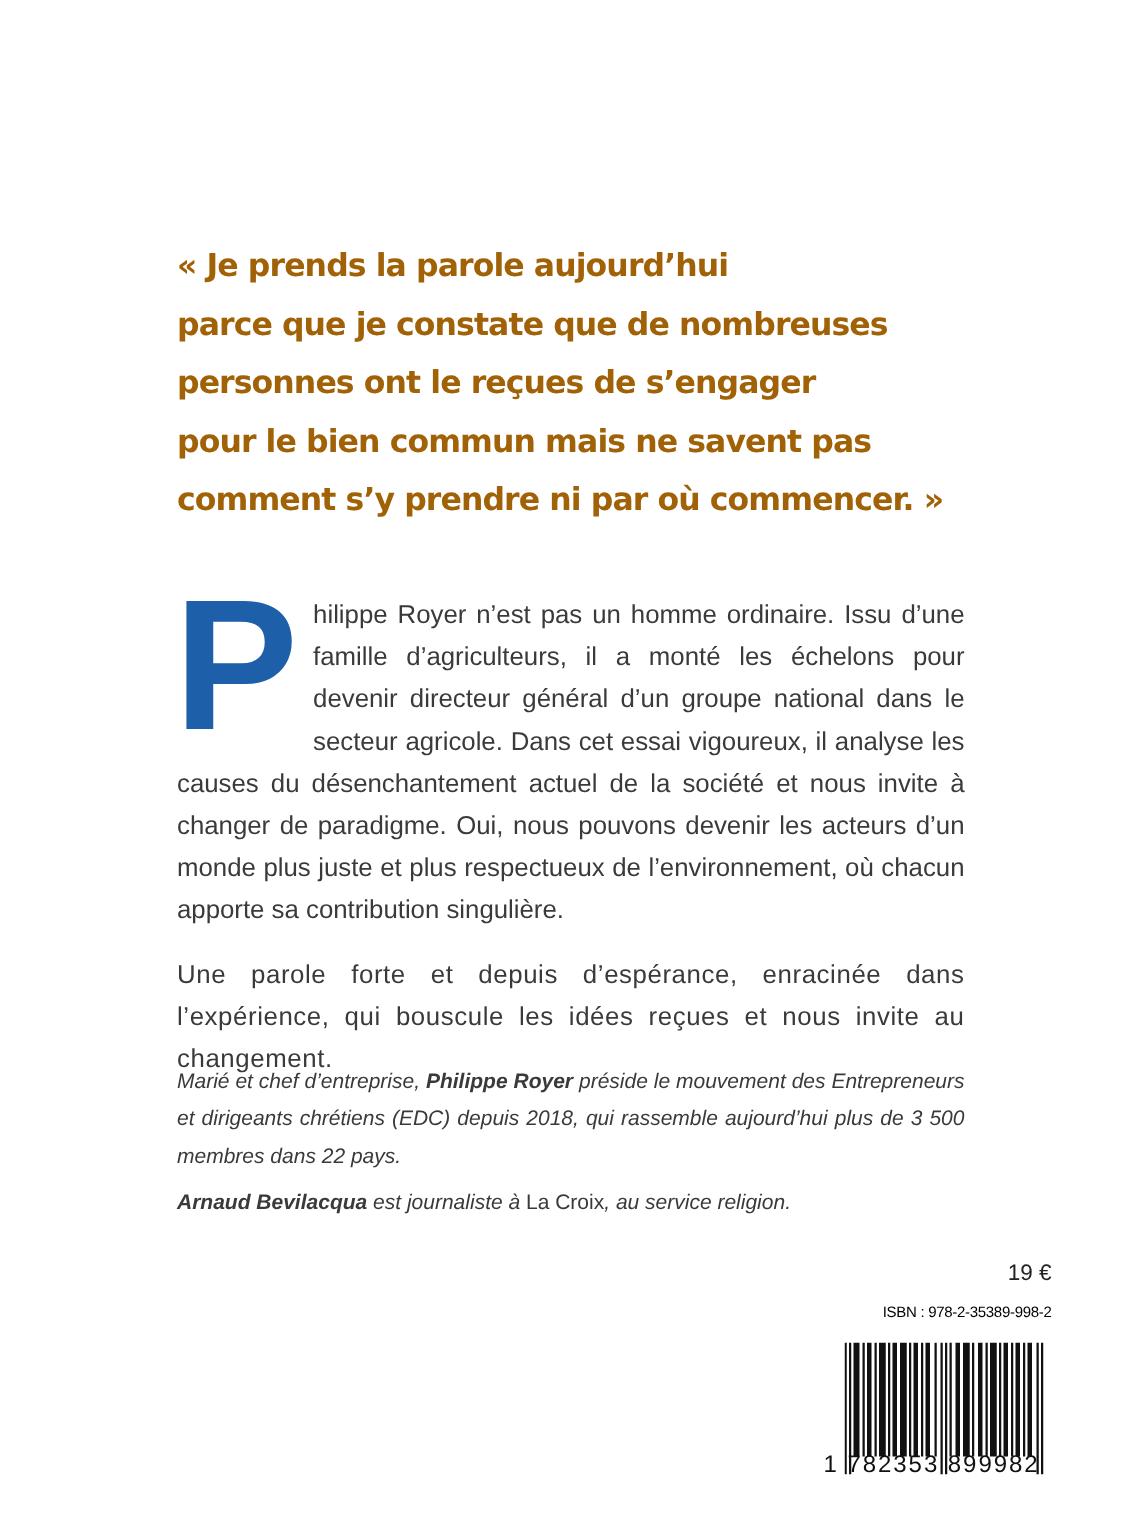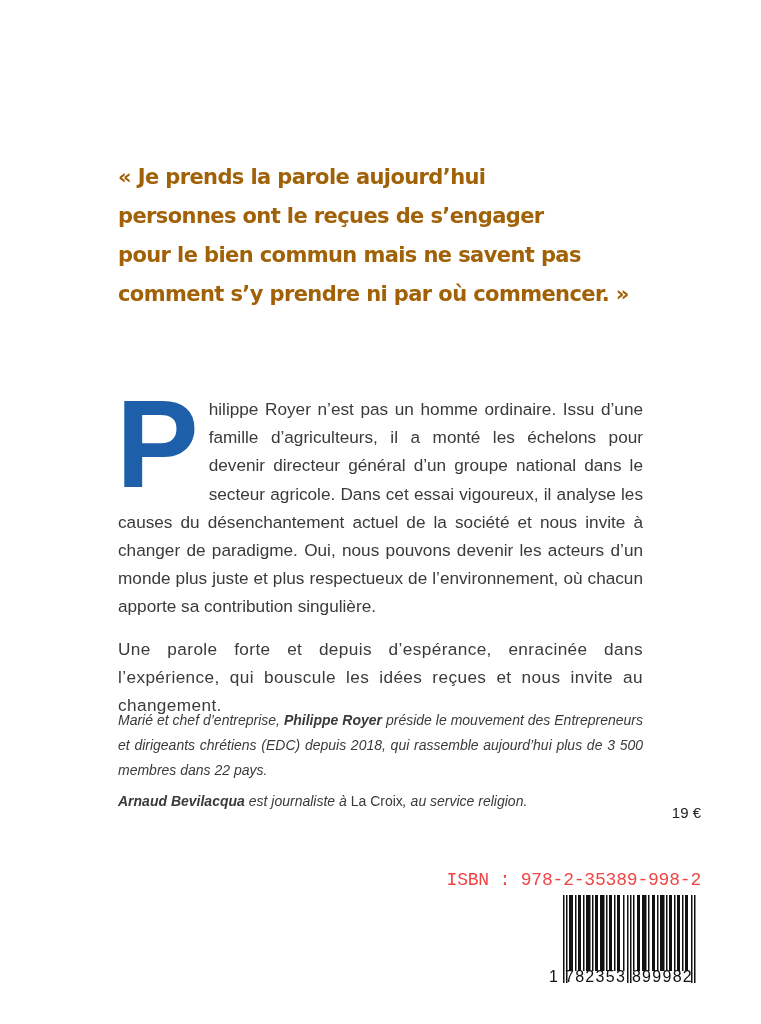--- a/index.html
+++ b/index.html
@@ -25,33 +25,34 @@
   .body-text p { margin:0 0 14px 0; }
   .para2 { letter-spacing:0.4px; }
   .bio {
     position:absolute; left:118px; top:708px; width:525px;
     color:#3a3a3a; font-family:"Liberation Sans", sans-serif; font-size:14px; line-height:25px;
     text-align:justify;
   }
   .bio p { margin:0 0 6px 0; }
   .it { font-style:italic; }
   .b { font-weight:bold; }
-  .price { position:absolute; right:60px; top:804px; font-family:"Liberation Sans", sans-serif; font-size:15px; color:#222; }
-  .isbn { position:absolute; right:60px; top:870px; font-family:Liberation Mono, monospace; font-size:18px; color:#ef4444; letter-spacing:-0.2px; }
+  .price { position:absolute; right:60px; top:840px; font-family:"Liberation Sans", sans-serif; font-size:15px; color:#222; }
+  .isbn { position:absolute; right:60px; top:870px; font-family:Liberation Sans, sans-serif; font-size:10px; color:#000000; letter-spacing:-0.2px; }
   .barcode { position:absolute; left:563px; top:895px; width:133px; height:88px; }
   .barcode-digits {
     position:absolute; left:549px; top:968px; font-family:"Liberation Sans", sans-serif; font-size:16px; color:#111;
     background:transparent; letter-spacing:1.3px;
   }
 </style>
 </head>
 <body>
 
 <div class="quote">
   <div>« Je prends la parole aujourd’hui</div>
+  <div>parce que je constate que de nombreuses</div>
   <div>personnes ont le reçues de s’engager</div>
   <div>pour le bien commun mais ne savent pas</div>
   <div>comment s’y prendre ni par où commencer. »</div>
 </div>
 
 <div class="body-text">
   <p><span class="dropcap">P</span><span>hilippe Royer n’est pas un homme ordinaire. Issu d’une famille d’agriculteurs, il a monté les échelons pour devenir directeur général d’un groupe national dans le secteur agricole. Dans cet essai vigoureux, il analyse les causes du désenchantement actuel de la société et nous invite à changer de paradigme. Oui, nous pouvons devenir les acteurs d’un monde plus juste et plus respectueux de l’environnement, où chacun apporte sa contribution singulière.</span></p>
   <p class="para2">Une parole forte et depuis d’espérance, enracinée dans l’expérience, qui bouscule les idées reçues et nous invite au changement.</p>
 </div>
 

